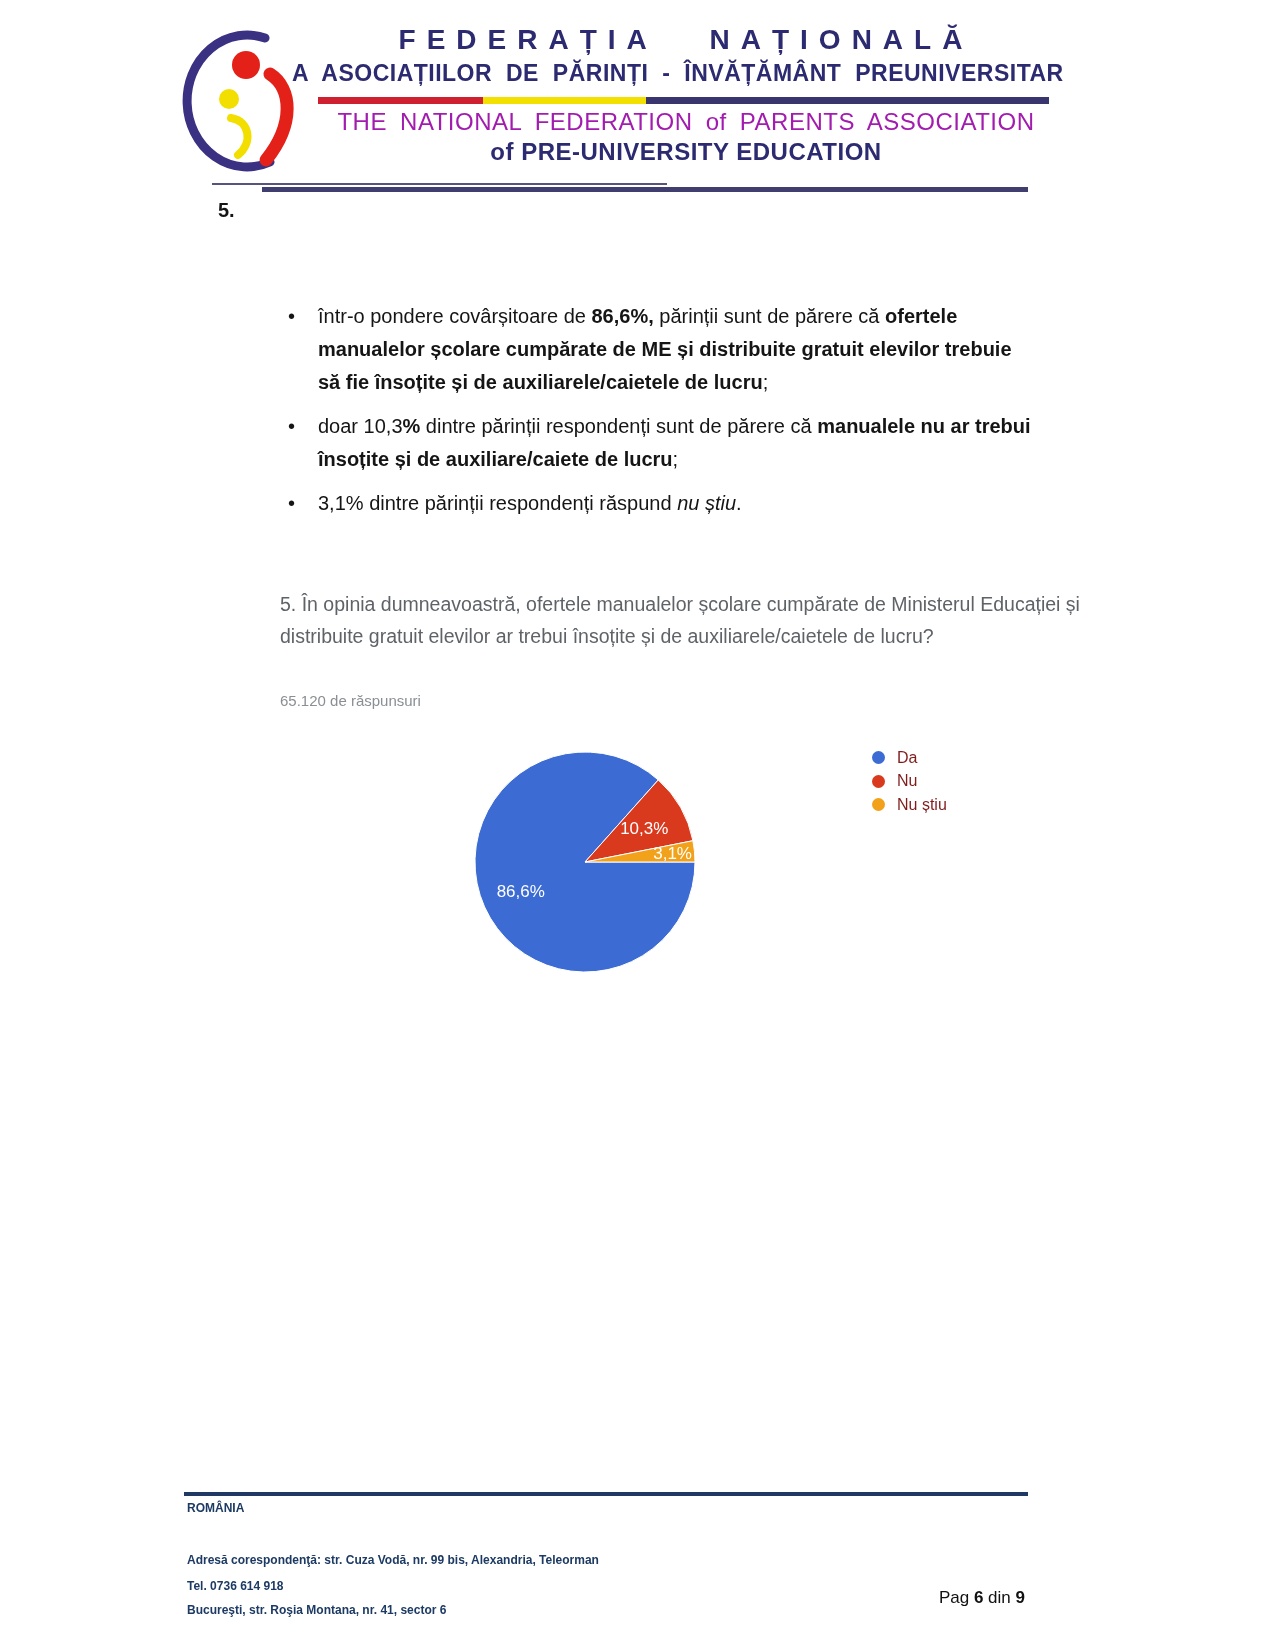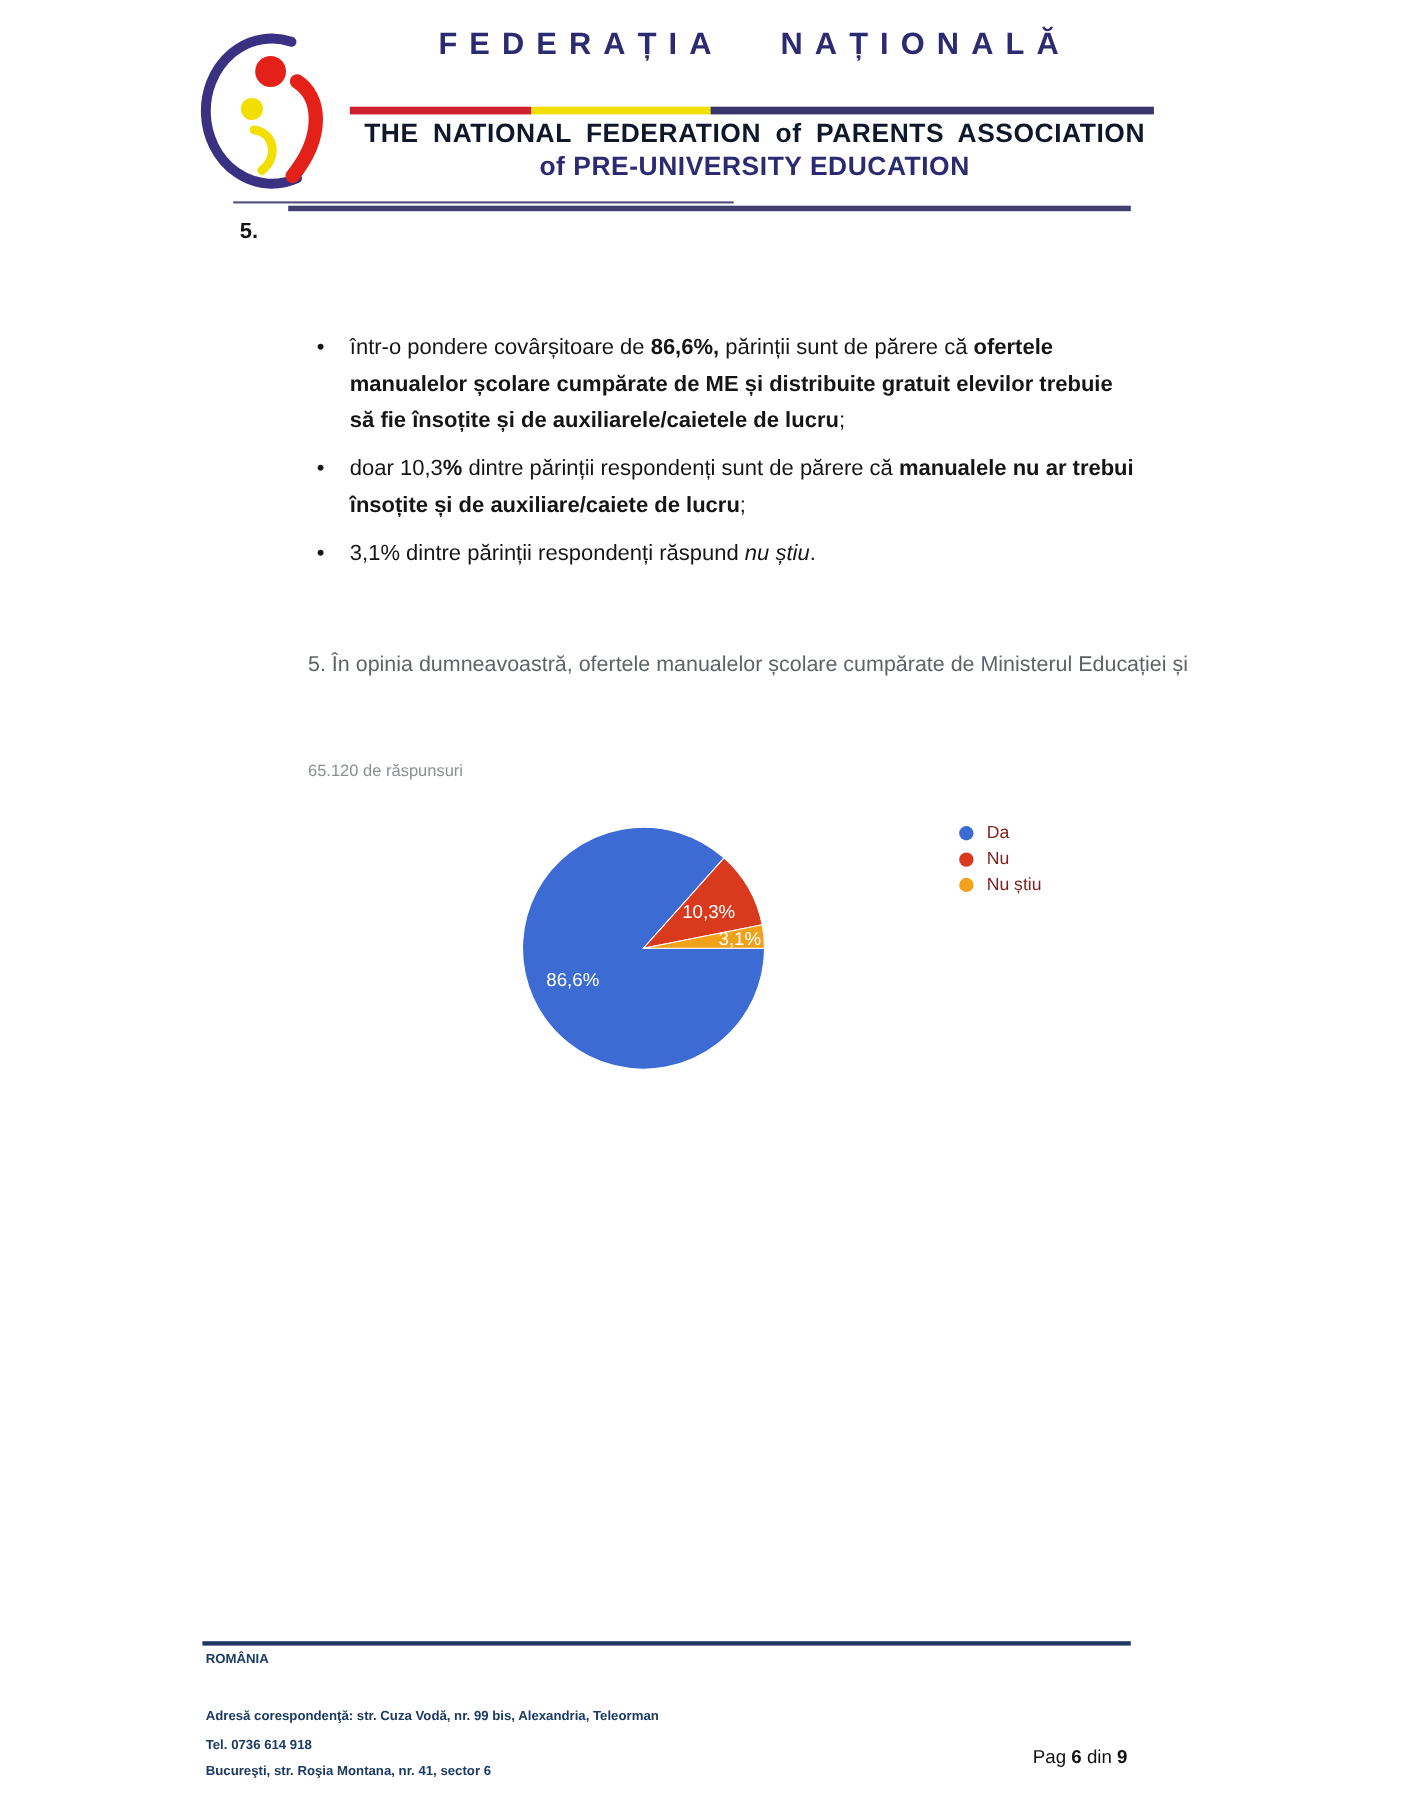--- a/index.html
+++ b/index.html
@@ -9,21 +9,21 @@
   }
   
   .logo{position:absolute;left:170px;top:22px;width:132px;height:152px;}
   .h-ro1{position:absolute;left:320px;top:24px;width:732px;text-align:center;
     color:#2c2a70;font-weight:bold;font-size:28px;letter-spacing:11px;word-spacing:34px;white-space:nowrap;}
   .h-ro2{position:absolute;left:292px;top:60px;width:762px;text-align:center;
     color:#2c2a70;font-weight:bold;font-size:23px;letter-spacing:0.5px;word-spacing:7px;white-space:nowrap;}
   .tricolor{position:absolute;left:318px;top:97px;height:7px;display:flex;}
   .tricolor div{height:7px;}
   .h-en1{position:absolute;left:320px;top:108px;width:732px;text-align:center;
-    color:#0f172a;font-weight:bold;font-size:24px;letter-spacing:0.5px;word-spacing:6px;white-space:nowrap;}
+    color:#a21caf;font-weight:normal;font-size:24px;letter-spacing:0.5px;word-spacing:6px;white-space:nowrap;}
   .h-en2{position:absolute;left:320px;top:138px;width:732px;text-align:center;
     color:#2c2a70;font-weight:bold;font-size:24px;letter-spacing:0.5px;white-space:nowrap;}
   .rule-thin{position:absolute;left:212px;top:183px;width:455px;height:2px;background:#56547f;}
   .rule-thick{position:absolute;left:262px;top:187px;width:766px;height:5px;background:#403e6f;}
   
   .item5{position:absolute;left:218px;top:194px;width:830px;font-size:20px;line-height:33px;color:#151515;}
   .item5 .num{position:absolute;left:0;top:0;font-weight:bold;}
   .item5 .txt{margin-left:34px;width:705px;}
   .bullets{position:absolute;left:288px;top:300px;width:750px;}
   .bullet{position:relative;margin-bottom:11px;font-size:20px;line-height:33px;color:#151515;}
@@ -52,20 +52,21 @@
 
   <svg class="logo" viewBox="0 0 132 152">
     <path d="M95,16 A60,66 0 1 0 100,140" fill="none" stroke="#3a3182" stroke-width="9" stroke-linecap="round"></path>
     <circle cx="76" cy="43" r="14" fill="#e32119"></circle>
     <path d="M100,52 C122,66 125,102 96,138" fill="none" stroke="#e32119" stroke-width="13" stroke-linecap="round"></path>
     <circle cx="59" cy="77" r="10" fill="#f2df00"></circle>
     <path d="M61,96 C80,99 83,121 68,133" fill="none" stroke="#f2df00" stroke-width="8" stroke-linecap="round"></path>
   </svg>
 
   <div class="h-ro1">FEDERAȚIA NAȚIONALĂ</div>
+  <div class="h-ro2">A ASOCIAȚIILOR DE PĂRINȚI - ÎNVĂȚĂMÂNT PREUNIVERSITAR</div>
 
   <div class="tricolor">
     <div style="width: 165px; background: rgb(207, 32, 48);"></div>
     <div style="width: 163px; background: rgb(243, 223, 0);"></div>
     <div style="width: 403px; background: rgb(57, 53, 110);"></div>
   </div>
 
   <div class="h-en1">THE NATIONAL FEDERATION of PARENTS ASSOCIATION</div>
   <div class="h-en2">of PRE-UNIVERSITY EDUCATION</div>
 
@@ -85,20 +86,21 @@
       <span class="dot">•</span>
       <div class="txt"><span>doar 10,3</span><span style="font-weight: 700;">%</span><span> dintre părinții respondenți sunt de părere că </span><span style="font-weight: 700;">manualele nu ar trebui însoțite și de auxiliare/caiete de lucru</span><span>;</span></div>
     </div>
     <div class="bullet">
       <span class="dot">•</span>
       <div class="txt"><span>3,1% dintre părinții respondenți răspund </span><span style="font-style: italic;">nu știu</span><span>.</span></div>
     </div>
   </div>
 
   <div class="q-line q1">5. În opinia dumneavoastră, ofertele manualelor școlare cumpărate de Ministerul Educației și</div>
+  <div class="q-line q2">distribuite gratuit elevilor ar trebui însoțite și de auxiliarele/caietele de lucru?</div>
   <div class="responses">65.120 de răspunsuri</div>
 
   <div class="pie-wrap">
     <svg id="pie-svg" width="224" height="224" viewBox="0 0 224 224">
         <path d="M112,112 L222,112 A110,110 0 1 1 185.26130541776774,29.946474003340015 Z" fill="#3b6bd3" stroke="#ffffff" stroke-width="1"></path>
         <text x="47.74651224679339" y="146.76889486143895" class="pie-label">86,6%</text>
         <path d="M112,112 L185.26130541776774,29.946474003340015 A110,110 0 0 1 219.9199569187668,90.7095585144055 Z" fill="#d9391d" stroke="#ffffff" stroke-width="1"></path>
         <text x="171.24066928468469" y="84.20971881290987" class="pie-label">10,3%</text>
         <path d="M112,112 L219.9199569187668,90.7095585144055 A110,110 0 0 1 222,112.00000000000017 Z" fill="#f2a11a" stroke="#ffffff" stroke-width="1"></path>
         <text x="199.58300339415513" y="109.44327653482898" class="pie-label">3,1%</text>

